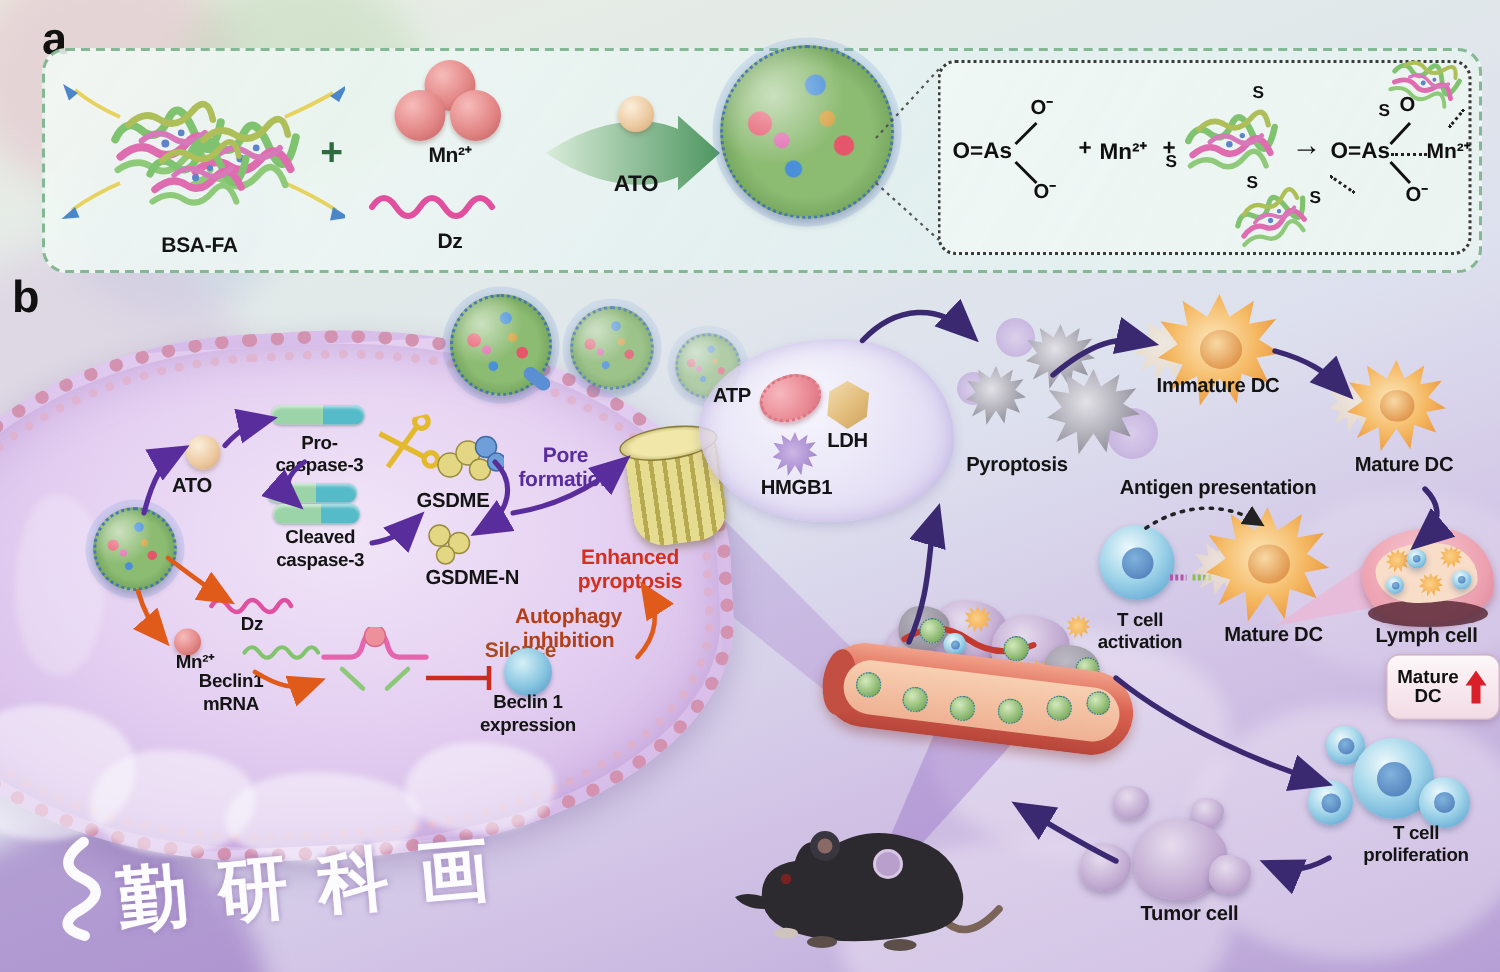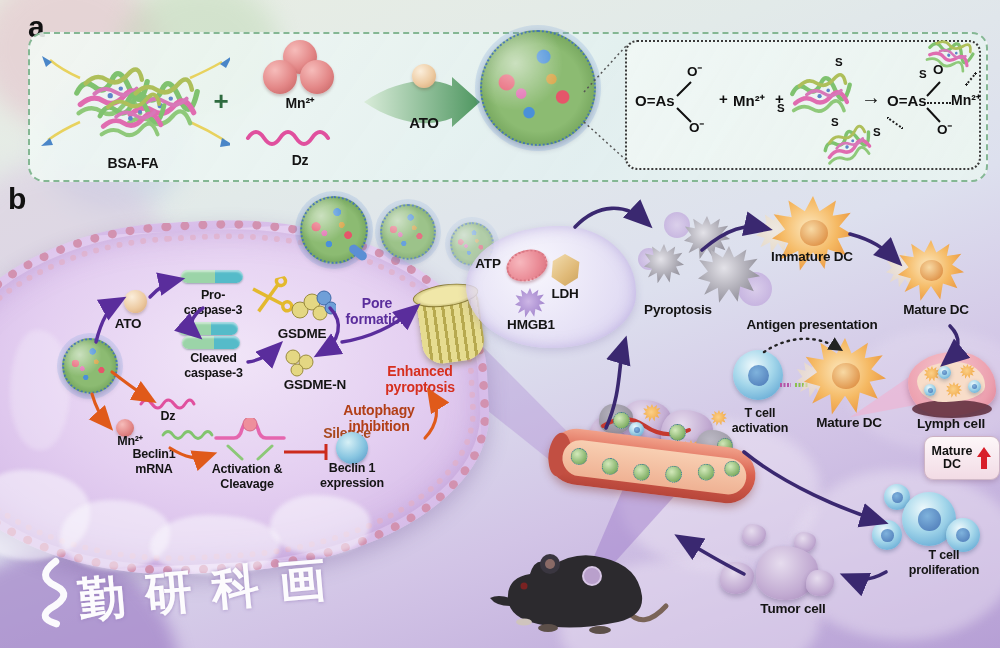--- a/index.html
+++ b/index.html
@@ -310,22 +310,20 @@
     <path d="M3,9 Q8,2 13,9 T23,9 T33,9 T43,9 T52,9" fill="none" stroke="#82c46e" stroke-width="2.8" stroke-linecap="round"></path>
   </svg>
   <div class="lbl" style="left:118px;top:447px;width:72px;">Beclin1
 mRNA</div>
 
   <svg class="abs" style="left:214px;top:418px;" width="72" height="46">
     <path d="M2,20 H20 Q26,20 28,11 Q31,2 36,2 Q41,2 44,11 Q46,20 52,20 H70" fill="none" stroke="#e566ae" stroke-width="3.5" stroke-linecap="round"></path>
     <circle cx="36" cy="6" r="7" fill="#ee8f9c" stroke="#d86a88"></circle>
     <path d="M14,28 L28,41 M58,28 L44,41" stroke="#8cc878" stroke-width="3" stroke-linecap="round"></path>
   </svg>
-  <div class="lbl" style="left:194px;top:462px;width:106px;">Activation &amp;
-Cleavage</div>
 
   <div class="lbl silence-text" style="left:280px;top:425px;width:62px;font-size:14px;margin-left:36px;">Silence</div>
   <div class="sph sph-blue" style="left:336px;top:432px;width:32px;height:32px;"></div>
   <div class="lbl" style="left:306px;top:461px;width:92px;">Beclin 1
 expression</div>
 
   <div id="bubble"></div>
   <div class="atp" style="left:506px;top:250px;width:38px;height:27px;"></div>
   <div class="lbl" style="left:470px;top:256px;width:36px;font-size:13.5px;">ATP</div>
   <div class="ldh" style="left:549px;top:254px;width:32px;height:32px;"></div>

